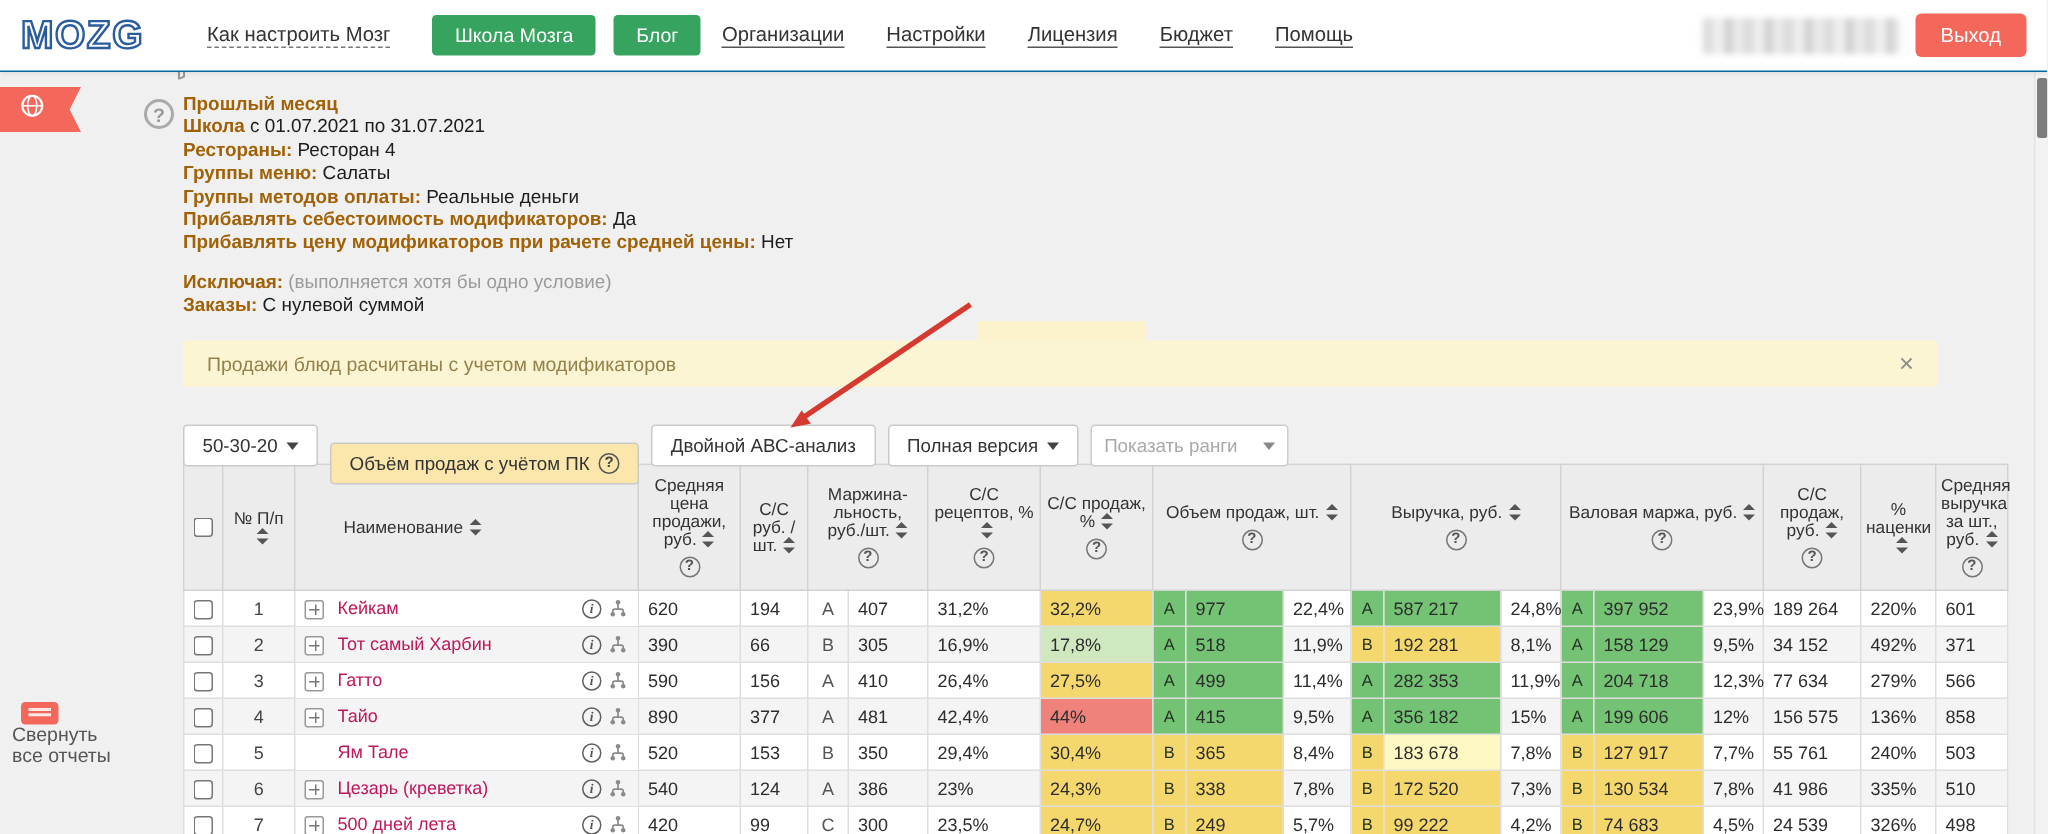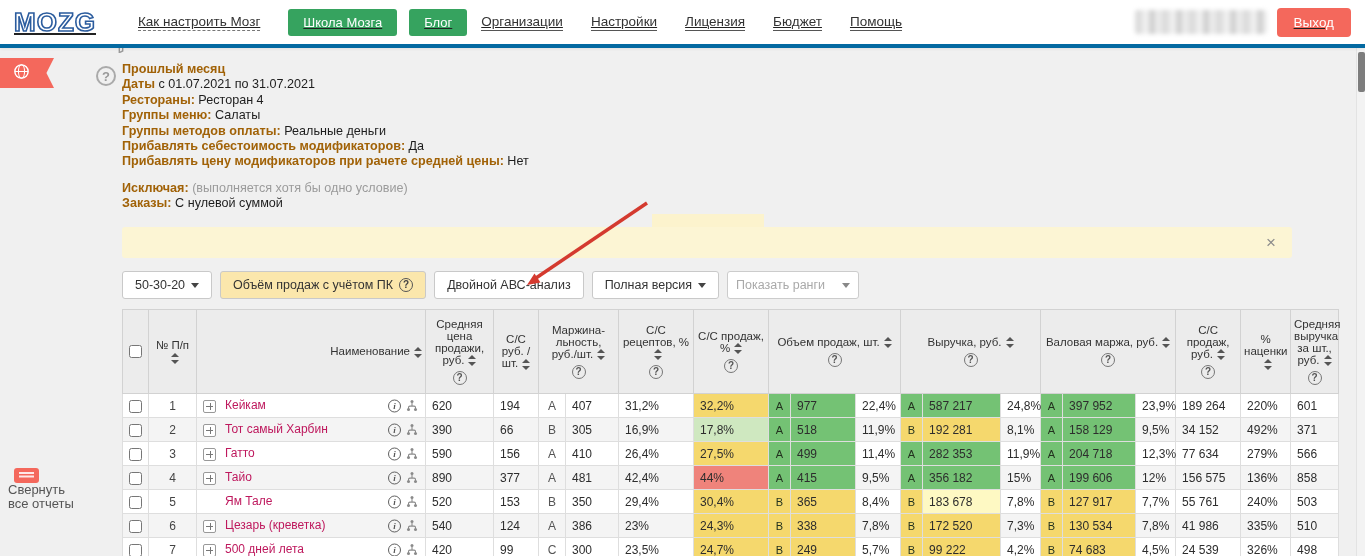--- a/index.html
+++ b/index.html
@@ -2,22 +2,22 @@
 <html><head>
 <meta charset="utf-8">
 <style>
   * { box-sizing: border-box; margin: 0; padding: 0; }
   html,body { width:1365px; height:556px; overflow:hidden; }
   body { font-family:"Liberation Sans", sans-serif; background:#f0f0f0; color:#222; }
   .screen { position:relative; width:1365px; height:556px; overflow:hidden; background:#f0f0f0; }
 
   
   .topbar { position:absolute; top:0; left:0; right:0; height:48px; background:#fff;
-            border-bottom:4px solid #0369a1; box-shadow:0 1px 3px rgba(0,0,0,.07);
-            display:flex; align-items:center; padding:0 14px; z-index:30;text-decoration:underline; }
+            border-bottom:1px solid #0369a1; box-shadow:0 1px 3px rgba(0,0,0,.07);
+            display:flex; align-items:center; padding:0 14px; z-index:30; }
   .logo { font-size:26px; font-weight:800; letter-spacing:1px; color:#2b5c9e; cursor:pointer; }
   @supports (-webkit-text-stroke: 1px black) {
     .logo { color:#fff; -webkit-text-stroke:1.6px #2b5c9e; }
   }
   .nav { display:flex; align-items:center; margin-left:42px; }
   .nav-link { font-size:13.5px; color:#333; border-bottom:1px dashed #777; padding-bottom:1px; cursor:pointer; margin-right:28px; white-space:nowrap; }
   .nav-link.solid { border-bottom-style:solid; border-bottom-color:#555; }
   .nav-btn { background:#36a35f; color:#fff; font-size:13px; border:none; border-radius:3px;
              padding:6px 15px; margin-right:14px; cursor:pointer; white-space:nowrap; }
   .nav-btn.school { margin-right:12px; }
@@ -55,36 +55,36 @@
   .banner { position:absolute; left:122px; top:227px; width:1170px; height:31px; background:#fcf5d4;
             border-radius:3px; display:flex; align-items:center; padding:0 16px; z-index:3; }
   .banner-text { color:#94824a; font-size:13px; }
   .banner-close { margin-left:auto; color:#8c8c8c; font-size:17px; line-height:1; cursor:pointer; }
 
   
   .toolbar { position:absolute; left:122px; top:271px; display:flex; align-items:center; gap:8px; z-index:3; }
   .tbtn { background:#fff; border:1px solid #c9c9c9; border-radius:3px; font-size:12.5px; color:#333;
           padding:6px 12px; cursor:pointer; display:inline-flex; align-items:center; gap:6px; white-space:nowrap;
           font-family:"Liberation Sans", sans-serif; }
-  .tbtn.vol { background:#fbe7ac; }
+  .tbtn.vol { background:#fbe7ac;margin-top:24px; }
   .caret { display:inline-block; width:0; height:0; border-left:4px solid transparent; border-right:4px solid transparent;
            border-top:5px solid #444; }
   .q-inline { display:inline-block; width:14px; height:14px; line-height:12px; border:1.5px solid #555; border-radius:50%;
               font-size:10px; font-weight:bold; color:#444; text-align:center; }
   .q-inline::before { content:"?"; }
   .ranks-select { width:132px; background:#fff; border:1px solid #ccc; border-radius:3px; font-size:12.5px;
                   color:#a9a9a9; padding:6px 8px; display:inline-flex; align-items:center; cursor:pointer; }
   .ranks-select .caret { margin-left:auto; border-top-color:#888; }
 
   
   .abc-table { position:absolute; left:122px; top:309px; width:1216px; border-collapse:collapse;
                table-layout:fixed; font-size:12px; z-index:2; background:#fff; }
   .abc-table th { background:#ececec; border:1px solid #d2d2d2; height:84px; vertical-align:middle;
                   font-size:11.5px; font-weight:normal; color:#333; text-align:center; padding:4px 3px; cursor:pointer; }
-  .abc-table th.name-h { text-align:right; padding-left:32px; }
+  .abc-table th.name-h { text-align:left; padding-left:32px; }
   .abc-table td { border:1px solid #dedede; height:24px; padding:2px 6px; background:#fff; color:#2d2d2d; }
   .abc-table tbody tr:nth-child(even) td { background:#f4f4f4; }
   .abc-table td.cb, .abc-table th.cb-h { text-align:center; padding:2px; }
   .abc-table td.num { text-align:center; color:#444; }
   .abc-table td.rank-plain { text-align:center; color:#555; }
   .abc-table td.rank { text-align:center; font-size:11px; color:#23321f; }
   .abc-table td.name-cell { position:relative; padding-right:44px; white-space:nowrap; overflow:hidden; }
   .dish { color:#be185d; text-decoration:none; cursor:pointer; }
   .row-icons { position:absolute; right:7px; top:50%; transform:translateY(-50%); display:flex; gap:5px; align-items:center; }
   .info-i { display:inline-block; width:13px; height:13px; line-height:11px; border:1px solid #5f5f5f; border-radius:50%;
@@ -151,32 +151,33 @@
   </div>
   <div class="help-circle">?</div>
 
   <div class="collapse-box">
     <div class="collapse-icon"></div>
     <div class="collapse-label">Свернуть все отчеты</div>
   </div>
 
   <div class="filter-summary" id="filter-lines">
       <div class="f-line"><span class="fb">Прошлый месяц</span></div>
-      <div class="f-line"><span class="fb">Даты</span><span class="ft"> с 01.07.2021 по 31.07.2021</span></div>
+      <div class="f-line"><span class="fb">Школа</span><span class="ft"> с 01.07.2021 по 31.07.2021</span></div>
       <div class="f-line"><span class="fb">Рестораны:</span><span class="ft"> Ресторан 4</span></div>
       <div class="f-line"><span class="fb">Группы меню:</span><span class="ft"> Салаты</span></div>
       <div class="f-line"><span class="fb">Группы методов оплаты:</span><span class="ft"> Реальные деньги</span></div>
       <div class="f-line"><span class="fb">Прибавлять себестоимость модификаторов:</span><span class="ft"> Да</span></div>
       <div class="f-line"><span class="fb">Прибавлять цену модификаторов при рачете средней цены:</span><span class="ft"> Нет</span></div>
       <div class="f-line gap"><span class="fb">Исключая:</span><span class="ft muted"> (выполняется хотя бы одно условие)</span></div>
       <div class="f-line"><span class="fb">Заказы:</span><span class="ft"> С нулевой суммой</span></div>
     </div>
 
   <div class="highlight-patch"></div>
   <div class="banner">
+    <span class="banner-text">Продажи блюд расчитаны с учетом модификаторов</span>
     <span class="banner-close">×</span>
   </div>
 
   <div class="toolbar">
     <button class="tbtn">
         <span>50-30-20</span>
         <span class="caret"></span>
       </button>
     <button class="tbtn vol">
         <span>Объём продаж с учётом ПК</span>

